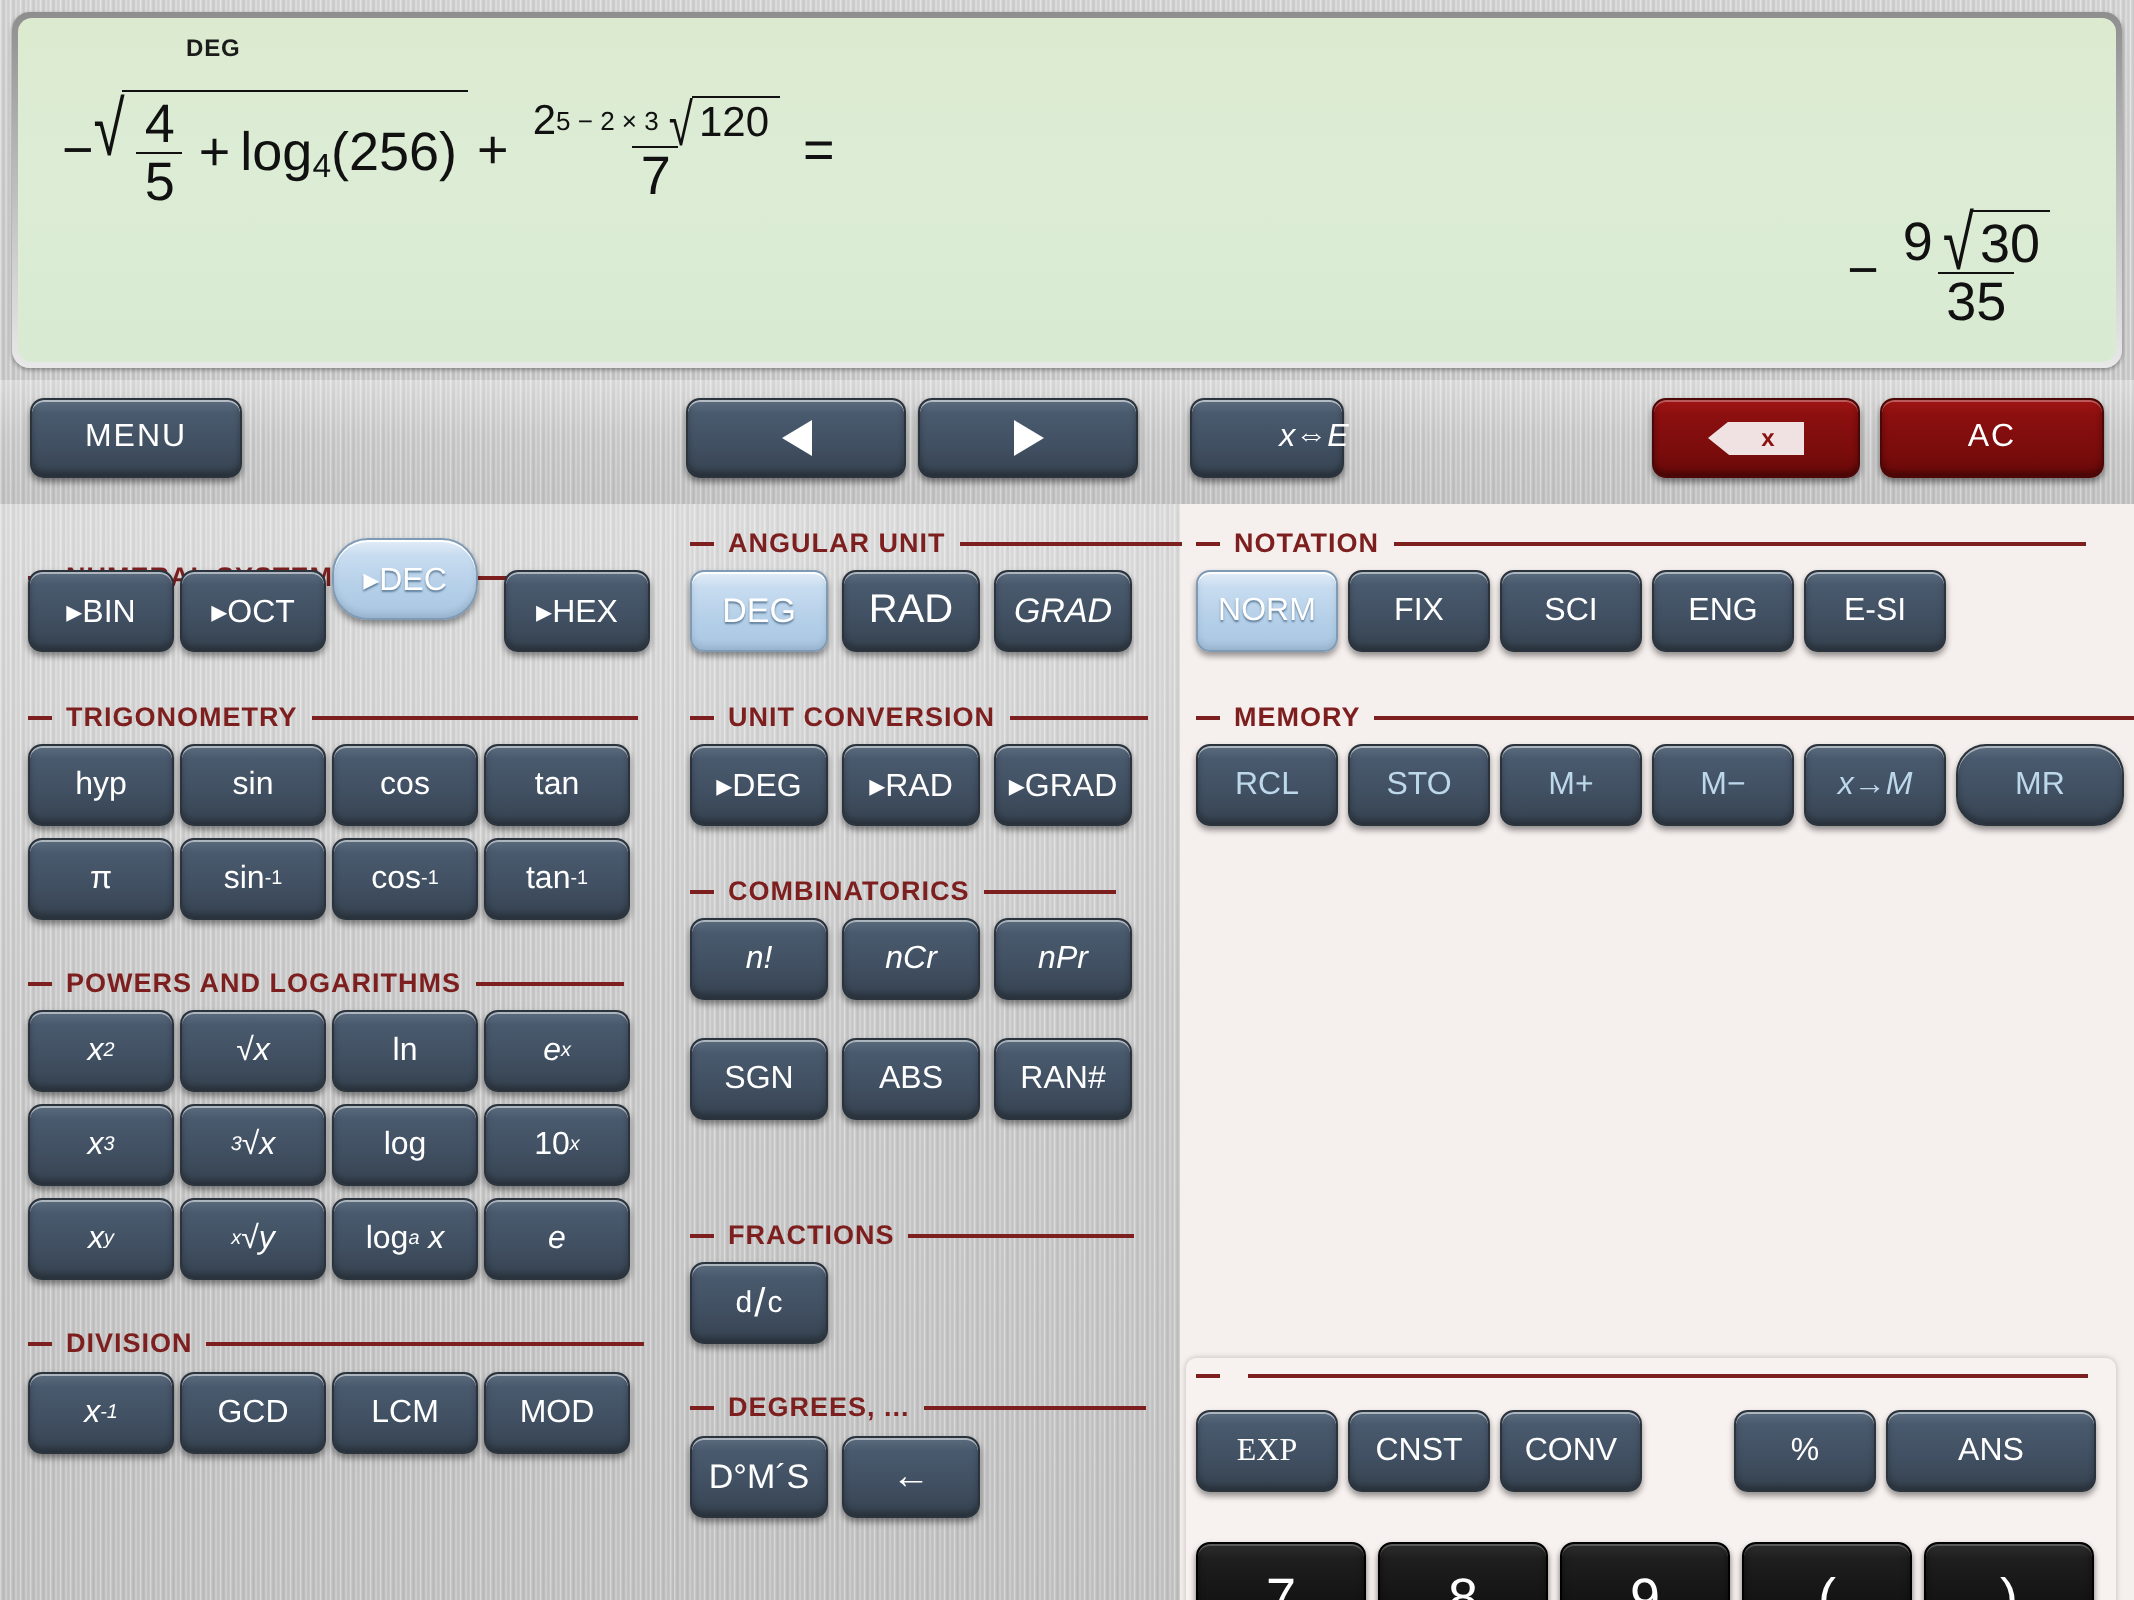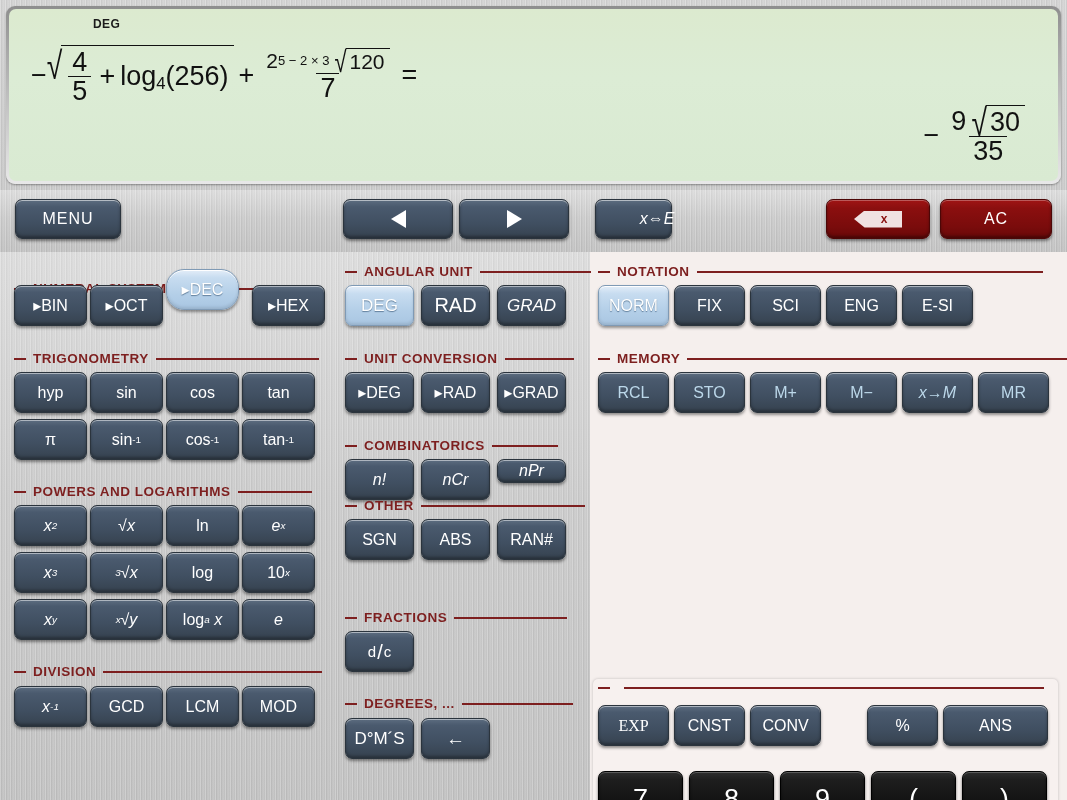--- a/index.html
+++ b/index.html
@@ -403,27 +403,22 @@
   <div class="key" style="left:421px; top:120px; width:69px; height:41px;">▸RAD</div>
   <div class="key" style="left:497px; top:120px; width:69px; height:41px;">▸GRAD</div>
 
   <div class="group-label" style="left:345px; top:186px;">
     <span class="dash"></span>
     <span>COMBINATORICS</span>
     <span class="rule" style="width:66px;"></span>
   </div>
   <div class="key italic" style="left:345px; top:207px; width:69px; height:41px;">n!</div>
   <div class="key italic" style="left:421px; top:207px; width:69px; height:41px;">nCr</div>
-  <div class="key italic" style="left:497px; top:207px; width:69px; height:24px;">nPr</div>
-
-  <div class="group-label" style="left:345px; top:246px;">
-    <span class="dash"></span>
-    <span>OTHER</span>
-    <span class="rule" style="width:164px;"></span>
-  </div>
+  <div class="key italic" style="left:497px; top:207px; width:69px; height:41px;">nPr</div>
+
   <div class="key" style="left:345px; top:267px; width:69px; height:41px;">SGN</div>
   <div class="key" style="left:421px; top:267px; width:69px; height:41px;">ABS</div>
   <div class="key" style="left:497px; top:267px; width:69px; height:41px;">RAN#</div>
 
   <div class="group-label" style="left:345px; top:358px;">
     <span class="dash"></span>
     <span>FRACTIONS</span>
     <span class="rule" style="width:113px;"></span>
   </div>
   <div class="key" style="left:345px; top:379px; width:69px; height:41px;">
@@ -456,21 +451,21 @@
   <div class="group-label" style="left:598px; top:99px;">
     <span class="dash"></span>
     <span>MEMORY</span>
     <span class="rule" style="width:385px;"></span>
   </div>
   <div class="key mem" style="left:598px; top:120px; width:71px; height:41px;">RCL</div>
   <div class="key mem" style="left:674px; top:120px; width:71px; height:41px;">STO</div>
   <div class="key mem" style="left:750px; top:120px; width:71px; height:41px;">M+</div>
   <div class="key mem" style="left:826px; top:120px; width:71px; height:41px;">M−</div>
   <div class="key mem italic" style="left:902px; top:120px; width:71px; height:41px;">x→M</div>
-  <div class="key mem" style="left:978px; top:120px; width:71px; height:41px;">MR</div>
+  <div class="key mem" style="left:978px; top:120px; width:84px; height:41px;border-radius:15px;">MR</div>
 
   <div id="keypad-card">
 
     <div class="group-label" style="left:5px; top:8px;">
       <span class="dash"></span>
       <span></span>
       <span class="rule" style="width:420px;"></span>
     </div>
 
     <div class="key" style="left:5px;  top:26px; width:71px; height:41px;font-family:Liberation Serif, serif;">EXP</div>

